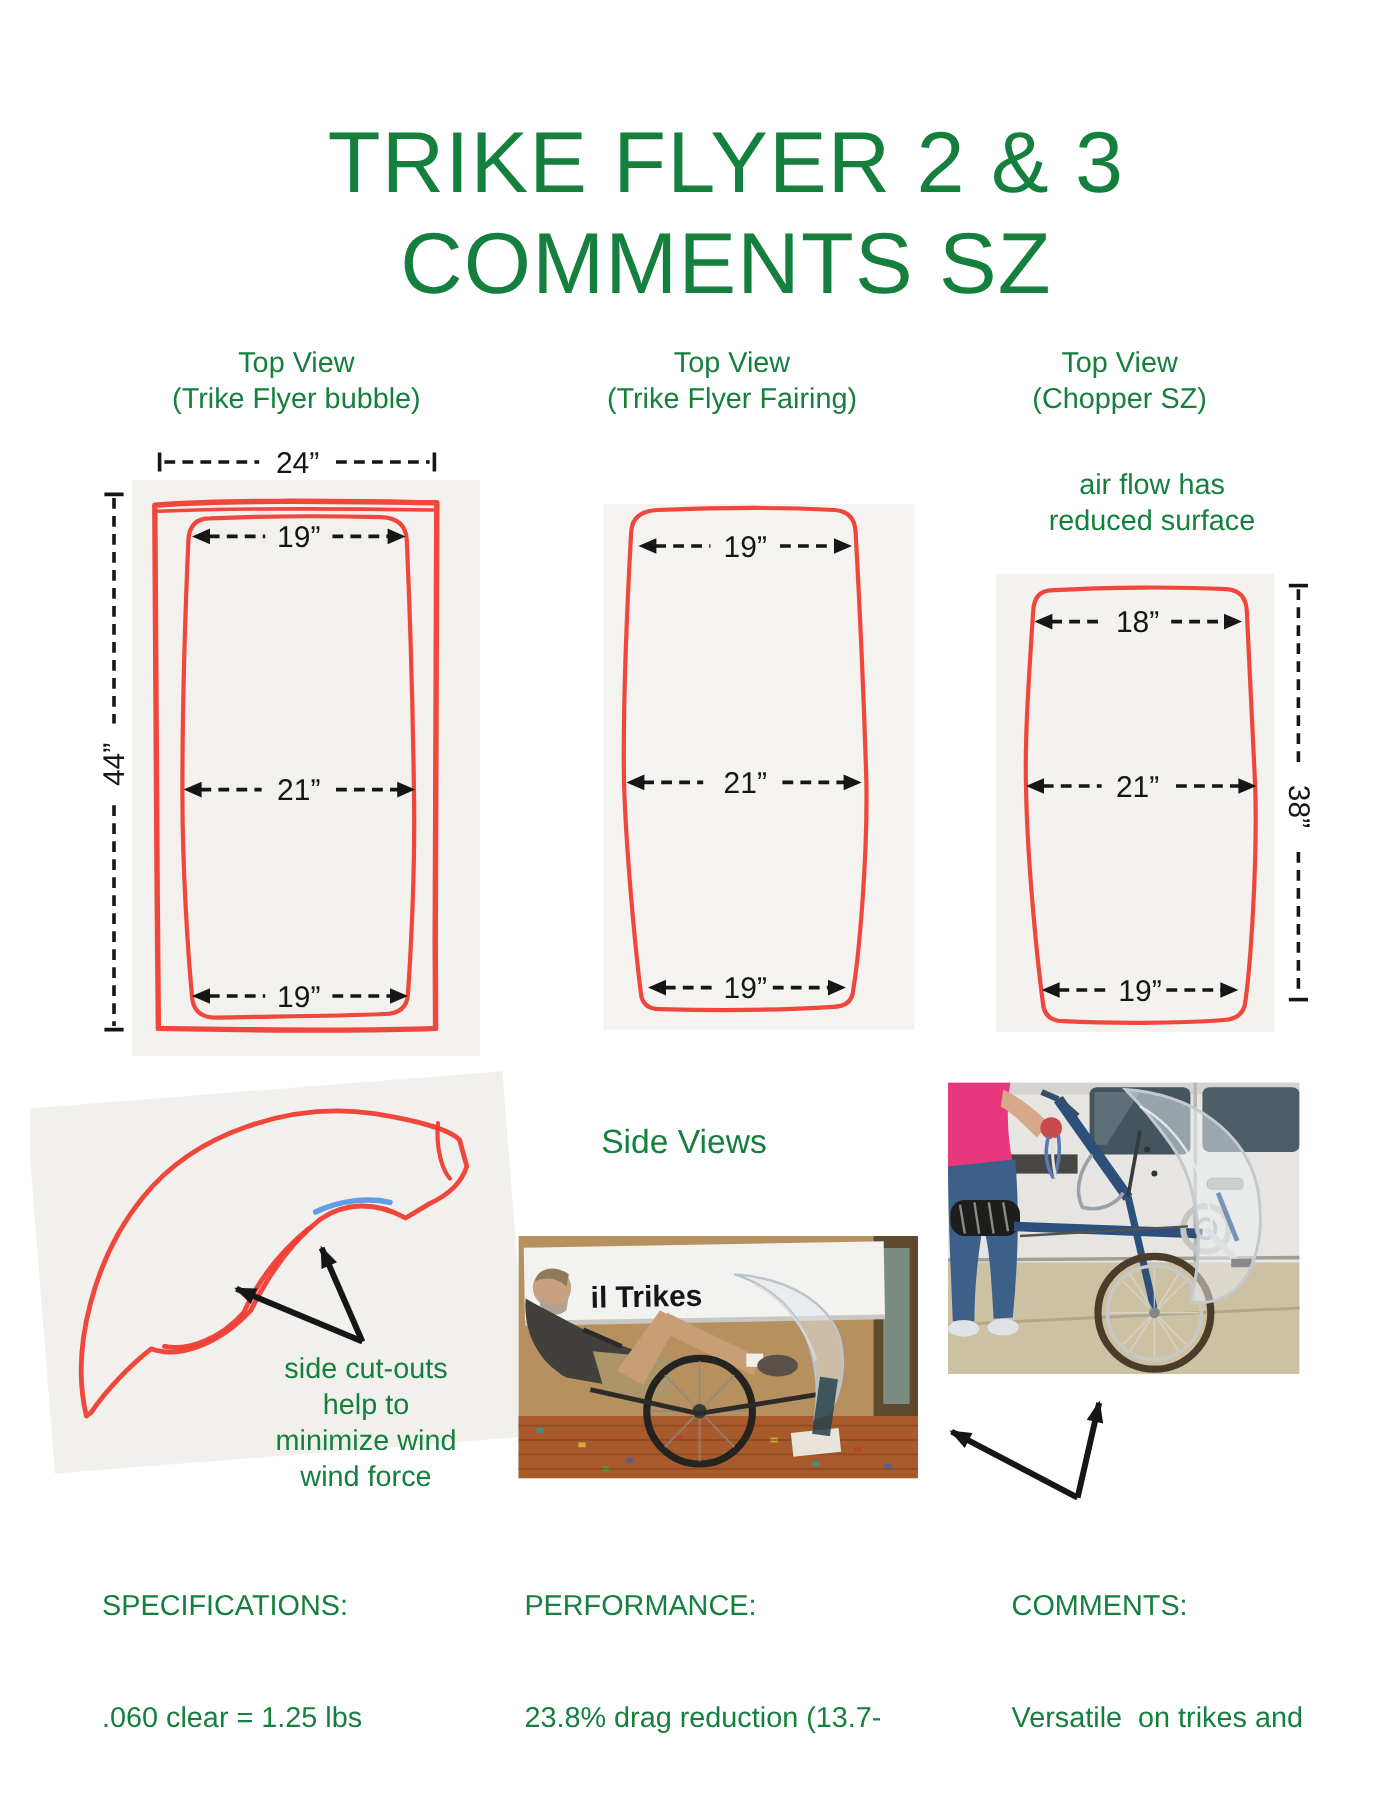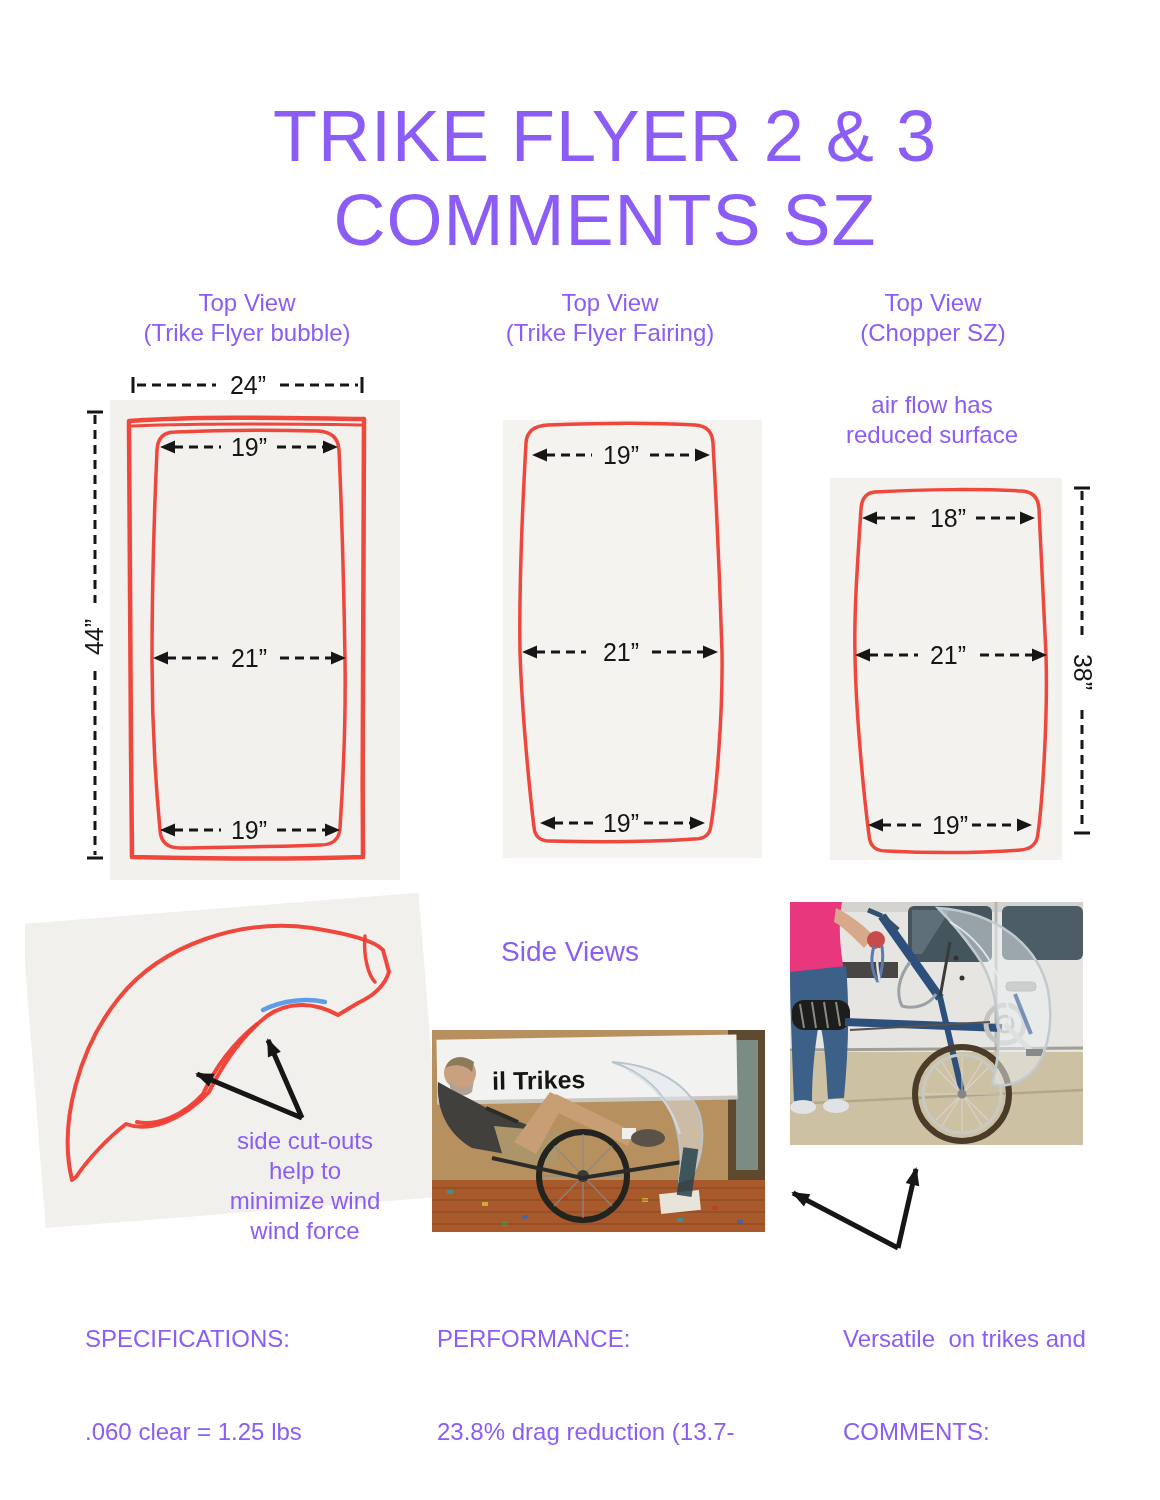--- a/index.html
+++ b/index.html
@@ -1,17 +1,17 @@
 <!DOCTYPE html>
 <html><head>
 <meta charset="utf-8">
 <style>
   html,body{margin:0;padding:0;background:#fff;}
   .page{position:relative;width:1160px;height:1500px;background:#fff;overflow:hidden;
-        font-family:"Liberation Sans",sans-serif;color:#8b5cf6;}
+        font-family:"Liberation Sans",sans-serif;color:#15803d;}
   .abs{position:absolute;}
   .title{top:94px;left:50px;width:1110px;text-align:center;
          font-size:72px;line-height:84px;font-weight:400;letter-spacing:1px;}
   .viewhead{top:288px;width:300px;text-align:center;font-size:24px;line-height:30px;}
   .note{width:300px;text-align:center;font-size:24px;line-height:30px;}
   .sideviews{top:936px;left:430px;width:280px;text-align:center;font-size:28px;}
   .cutnote{top:1126px;left:155px;width:300px;text-align:center;font-size:24px;line-height:30px;}
   .block{font-size:24px;line-height:31px;white-space:pre-wrap;}
   svg{display:block;}
   svg text{font-family:"Liberation Sans",sans-serif;font-size:25px;fill:#161616;}
@@ -37,21 +37,21 @@
   </div>
   <div class="abs viewhead" style="left:460px;">
     <div>Top View</div>
     <div>(Trike Flyer Fairing)</div>
   </div>
   <div class="abs viewhead" style="left:783px;">
     <div>Top View</div>
     <div>(Chopper SZ)</div>
   </div>
 
-  <div class="abs note" style="left:782px;top:390px;">
+  <div class="abs note" style="left:810px;top:390px;">
     <div>air flow has</div>
     <div>reduced surface</div>
   </div>
 
   <svg class="abs" style="left:80px;top:368px;" width="330" height="520" viewBox="0 0 330 520">
     <rect x="30" y="32" width="290" height="480" fill="#f2f1ed"></rect>
 
     <g>
       <line class="tick" x1="53" y1="9" x2="53" y2="25"></line>
       <line class="tick" x1="282" y1="9" x2="282" y2="25"></line>
@@ -343,18 +343,18 @@
   </div>
 
   <div class="abs block" style="left:437px;top:1261px;width:340px;">
     <div>PERFORMANCE:</div>
     <div>23.8% drag reduction (13.7-</div>
     
     
   </div>
 
   <div class="abs block" style="left:843px;top:1261px;width:300px;">
+    <div>COMMENTS:</div>
     <div>Versatile  on trikes and</div>
-    <div>COMMENTS:</div>
     
   </div>
 
 </div>
 
 </body></html>

